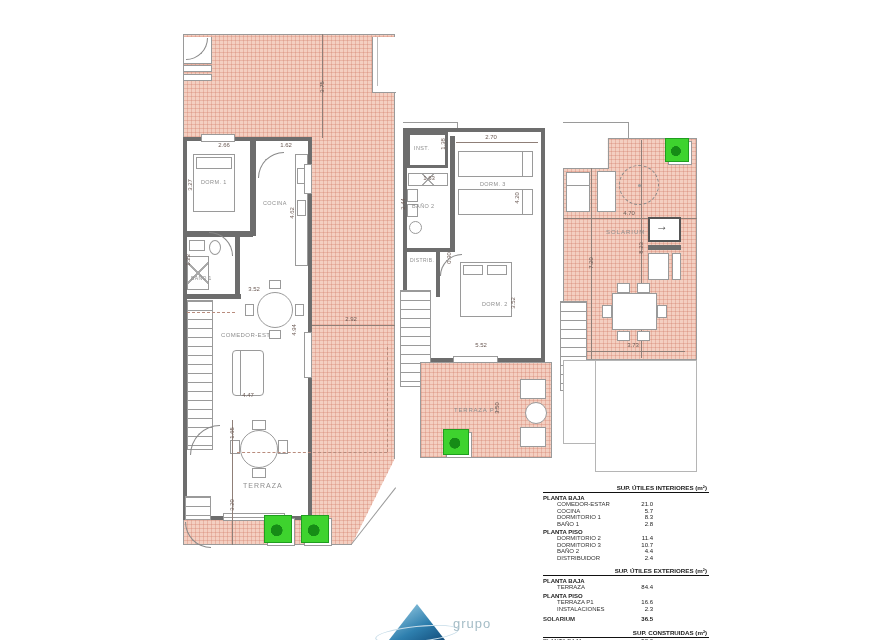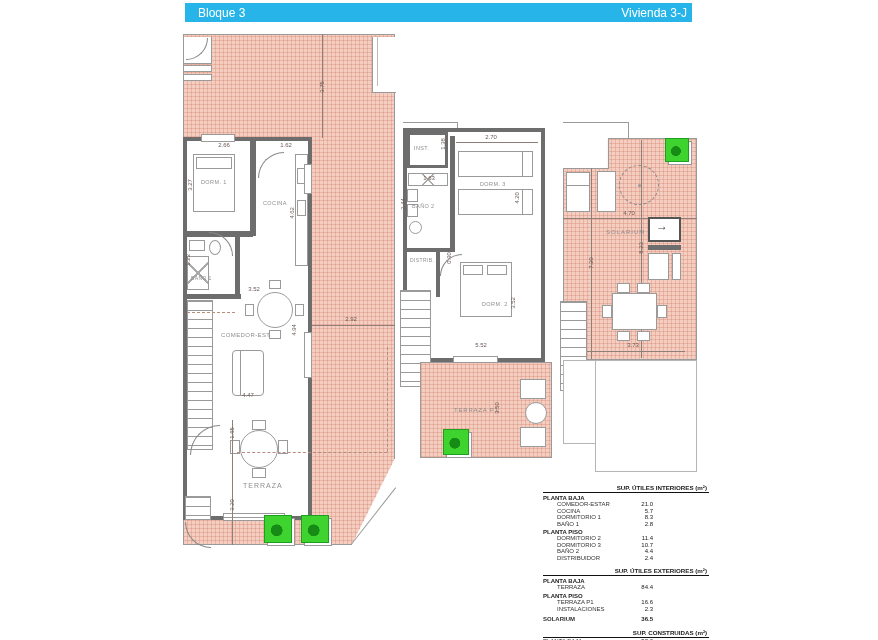--- a/index.html
+++ b/index.html
@@ -52,24 +52,20 @@
     background:linear-gradient(150deg,#a9d8ec 0%,#2e7fae 60%,#134e7c 100%);}
   .logo .swoosh{position:absolute;left:0;top:30px;width:84px;height:16px;
     border:1px solid #c6dce8;border-radius:50%;transform:rotate(-6deg);box-sizing:border-box;}
   .logo .word{position:absolute;left:78px;top:20px;font-size:13px;color:#a4bcc6;letter-spacing:1px;}
 </style>
 </head>
 <body>
 
 <div class="page">
 
-  <div class="header-bar">
-    <span>Bloque 3</span>
-    <span>Vivienda 3-J</span>
-  </div>
 
   <div class="abs" style="left:183px;top:32px;width:215px;height:516px;">
     <div class="hatch" style="left:0;top:2px;width:212px;height:511px;clip-path:polygon(0 0,100% 0,100% 83%,79.5% 100%,0 100%);"></div>
     <div class="thin" style="left:0;top:2px;width:212px;height:1px;"></div>
     <div class="thin" style="left:0;top:2px;width:1px;height:511px;"></div>
     <div class="thin" style="left:211px;top:2px;width:1px;height:425px;"></div>
     <div class="thin" style="left:0;top:512px;width:169px;height:1px;"></div>
     <div class="thin" style="left:168px;top:512px;width:72px;height:1px;transform:rotate(-52deg);transform-origin:0 0;"></div>
 
     <div class="abs" style="left:189px;top:5px;width:23px;height:55px;background:#fff;border-left:1px solid #999;border-bottom:1px solid #999;"></div>
@@ -330,14 +326,19 @@
       </div>
 
     <div class="t-head">SUP. CONSTRUIDAS (m²)</div>
     <div class="t-row noindent">
         <span class="t-lbl">PLANTA BAJA</span>
         <span class="t-val">52.0</span>
       </div>
 
   </div>
 
+  <div class="logo">
+    <div class="tri"></div>
+    <div class="swoosh"></div>
+    <div class="word">grupo</div>
+  </div>
 
 </div>
 
 </body></html>

